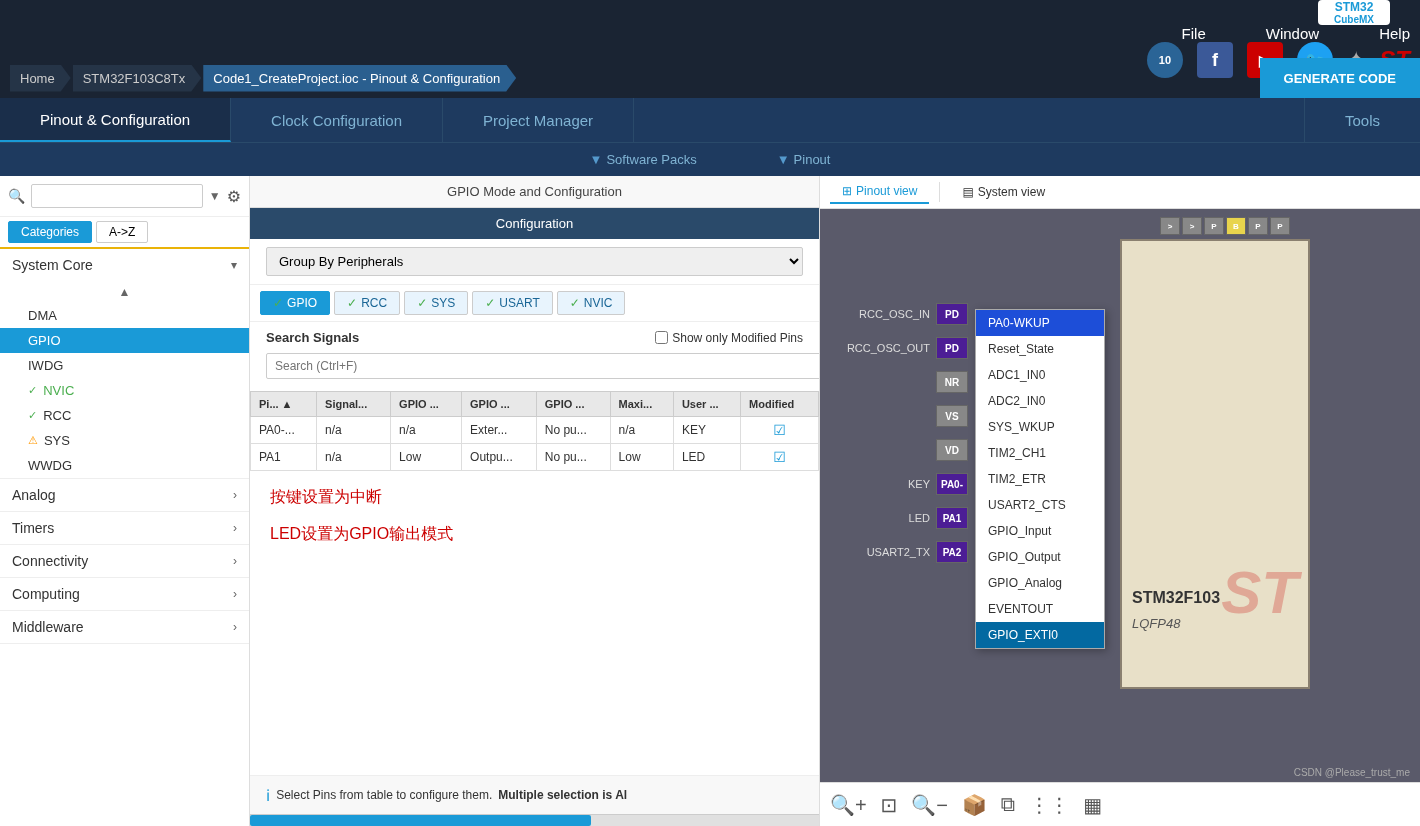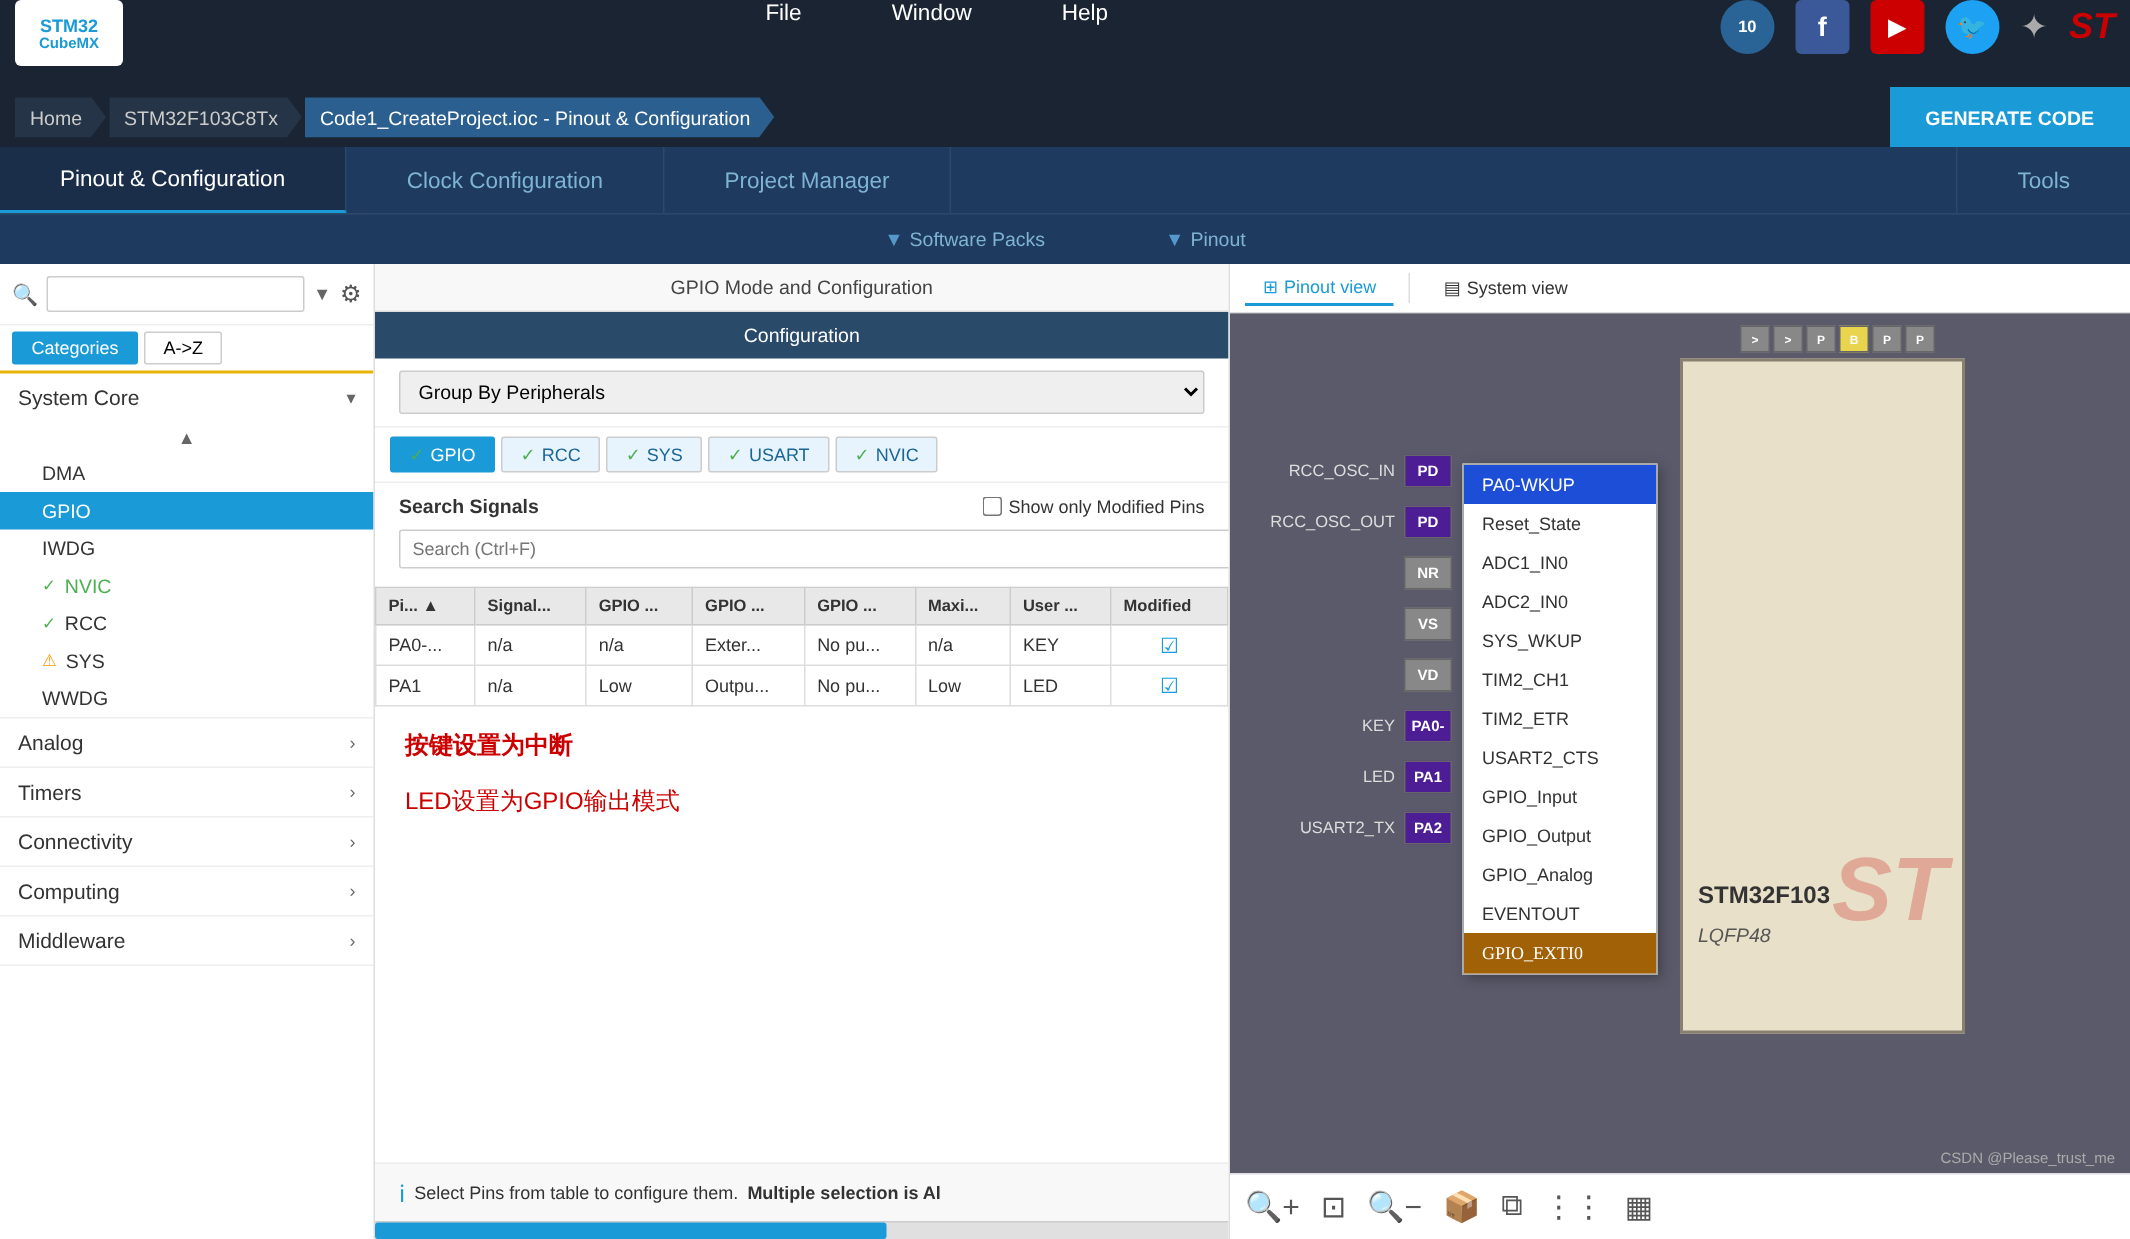--- a/index.html
+++ b/index.html
@@ -2,23 +2,24 @@
 <html><head>
   <meta charset="utf-8">
   <style>
     * { box-sizing: border-box; margin: 0; padding: 0; font-family: Arial, sans-serif; }
     body { width: 1420px; height: 826px; overflow: hidden; background: #f0f0f0; }
 
     
     .top-bar {
       background: #1a2433;
       display: flex;
-      align-items: flex-start;
+      align-items: flex-end;
       height: 58px;
       padding: 0 10px;
+      flex-direction: column;
     }
     .logo-box {
       background: white;
       width: 72px;
       height: 44px;
       display: flex;
       flex-direction: column;
       align-items: center;
       justify-content: center;
       border-radius: 4px;
@@ -257,21 +258,21 @@
       font-size: 12px;
       color: #333;
     }
     .checkbox-cell { text-align: center; }
     .cb-checked { color: #1a9ad7; font-size: 14px; }
 
     .annotation-text-red {
       color: #cc0000;
       font-size: 16px;
       padding: 16px 20px 8px;
-      font-weight: bold;
+      font-weight: normal;
     }
     .annotation-text-red2 {
       color: #cc0000;
       font-size: 16px;
       padding: 8px 20px;
     }
 
     .bottom-info {
       padding: 8px 16px;
       font-size: 12px;
@@ -366,21 +367,21 @@
       min-width: 130px;
     }
     .ctx-item {
       padding: 6px 12px;
       font-size: 12px;
       cursor: pointer;
       color: #333;
       white-space: nowrap;
     }
     .ctx-item.selected { background: #1d4ed8; color: white; }
-    .ctx-item.last-selected { background: #a16207; color: white; font-family: Liberation Serif, serif; }
+    .ctx-item.last-selected { background: #0369a1; color: white; }
 
     
     .bottom-toolbar {
       height: 44px;
       background: white;
       border-top: 1px solid #ddd;
       display: flex;
       align-items: center;
       padding: 0 10px;
       gap: 14px;

